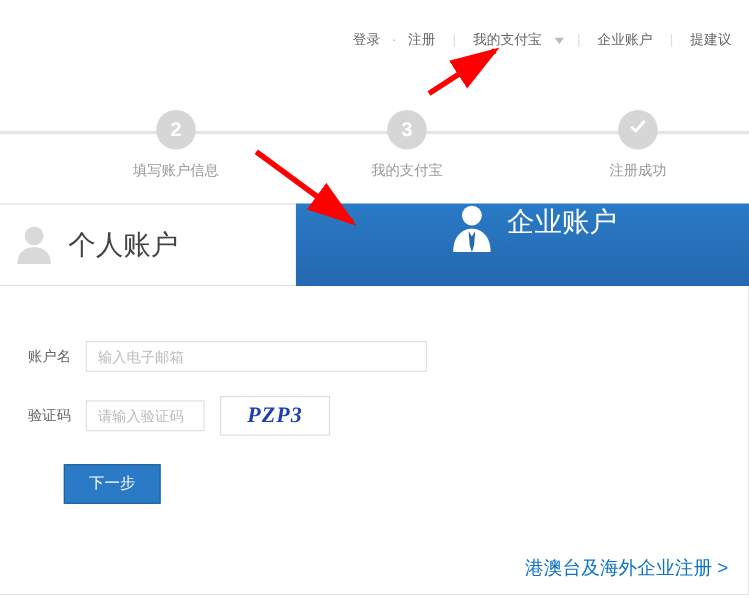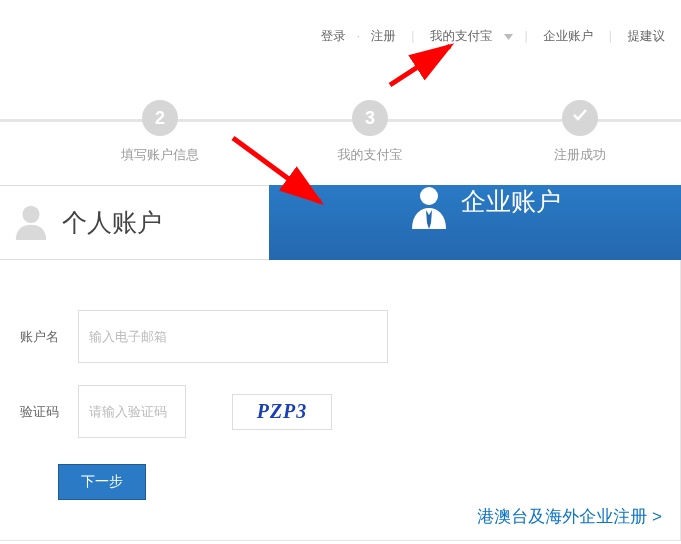--- a/index.html
+++ b/index.html
@@ -28,27 +28,27 @@
   .tab-corp::after { content: ""; position: absolute; bottom: -14px; left: 50%; margin-left: -14px; border: 14px solid transparent; border-top-color: #2468af; border-bottom: none; }
   .tab-title { font-size: 25px; margin-left: 12px; }
   .tab-personal .tab-title { color: #444; }
 
   .icon-person-g { width: 38px; height: 38px; }
   .icon-person-w { width: 40px; height: 44px; }
 
   .form-area { position: absolute; top: 260px; left: -1px; right: 0; bottom: 3px; border: 1px solid #e5e5e5; border-top: none; background: #fff; padding: 50px 0 0 20px; }
 
   .row { display: flex; align-items: center; margin-bottom: 22px; }
-  .lbl { width: 50px; text-align: left; color: #666; font-size: 13px; margin-right: 8px; }
-  input[type=text] { height: 53px; border: 1px solid #ddd; padding: 0 10px; font-size: 13px; color: #333; outline: none; font-family: inherit; }
+  .lbl { width: 50px; text-align: center; color: #666; font-size: 13px; margin-right: 8px; }
+  input[type=text] { height: 28px; border: 1px solid #ddd; padding: 0 10px; font-size: 13px; color: #333; outline: none; font-family: inherit; }
   input::placeholder { color: #bbb; }
   .inp-email { width: 310px; }
   .inp-captcha { width: 108px; margin-right: 14px; }
 
-  .captcha-img { width: 100px; height: 36px; border: 1px solid #ddd; display: flex; align-items: center; justify-content: center; font-family: "Comic Sans MS", cursive; font-weight: bold; font-size: 20px; color: #1b3fb5; font-style: italic; letter-spacing: 1px; margin-left: 32px; }
+  .captcha-img { width: 100px; height: 36px; border: 1px solid #ddd; display: flex; align-items: center; justify-content: center; font-family: "Comic Sans MS", cursive; font-weight: bold; font-size: 20px; color: #1b3fb5; font-style: italic; letter-spacing: 1px; }
 
   .btn-next { display: inline-block; background: #2a7ac5; color: #fff; border: 1px solid #1f5c96; padding: 8px 22px; font-size: 14px; cursor: pointer; margin-left: 38px; margin-top: 4px; }
 
   .overseas { position: absolute; bottom: 12px; right: 18px; color: #0b73c6; font-size: 17px; text-decoration: none; }
 
   .arrow { position: absolute; pointer-events: none; }
   .arrow svg { display: block; }
 </style>
 </head>
 <body>

